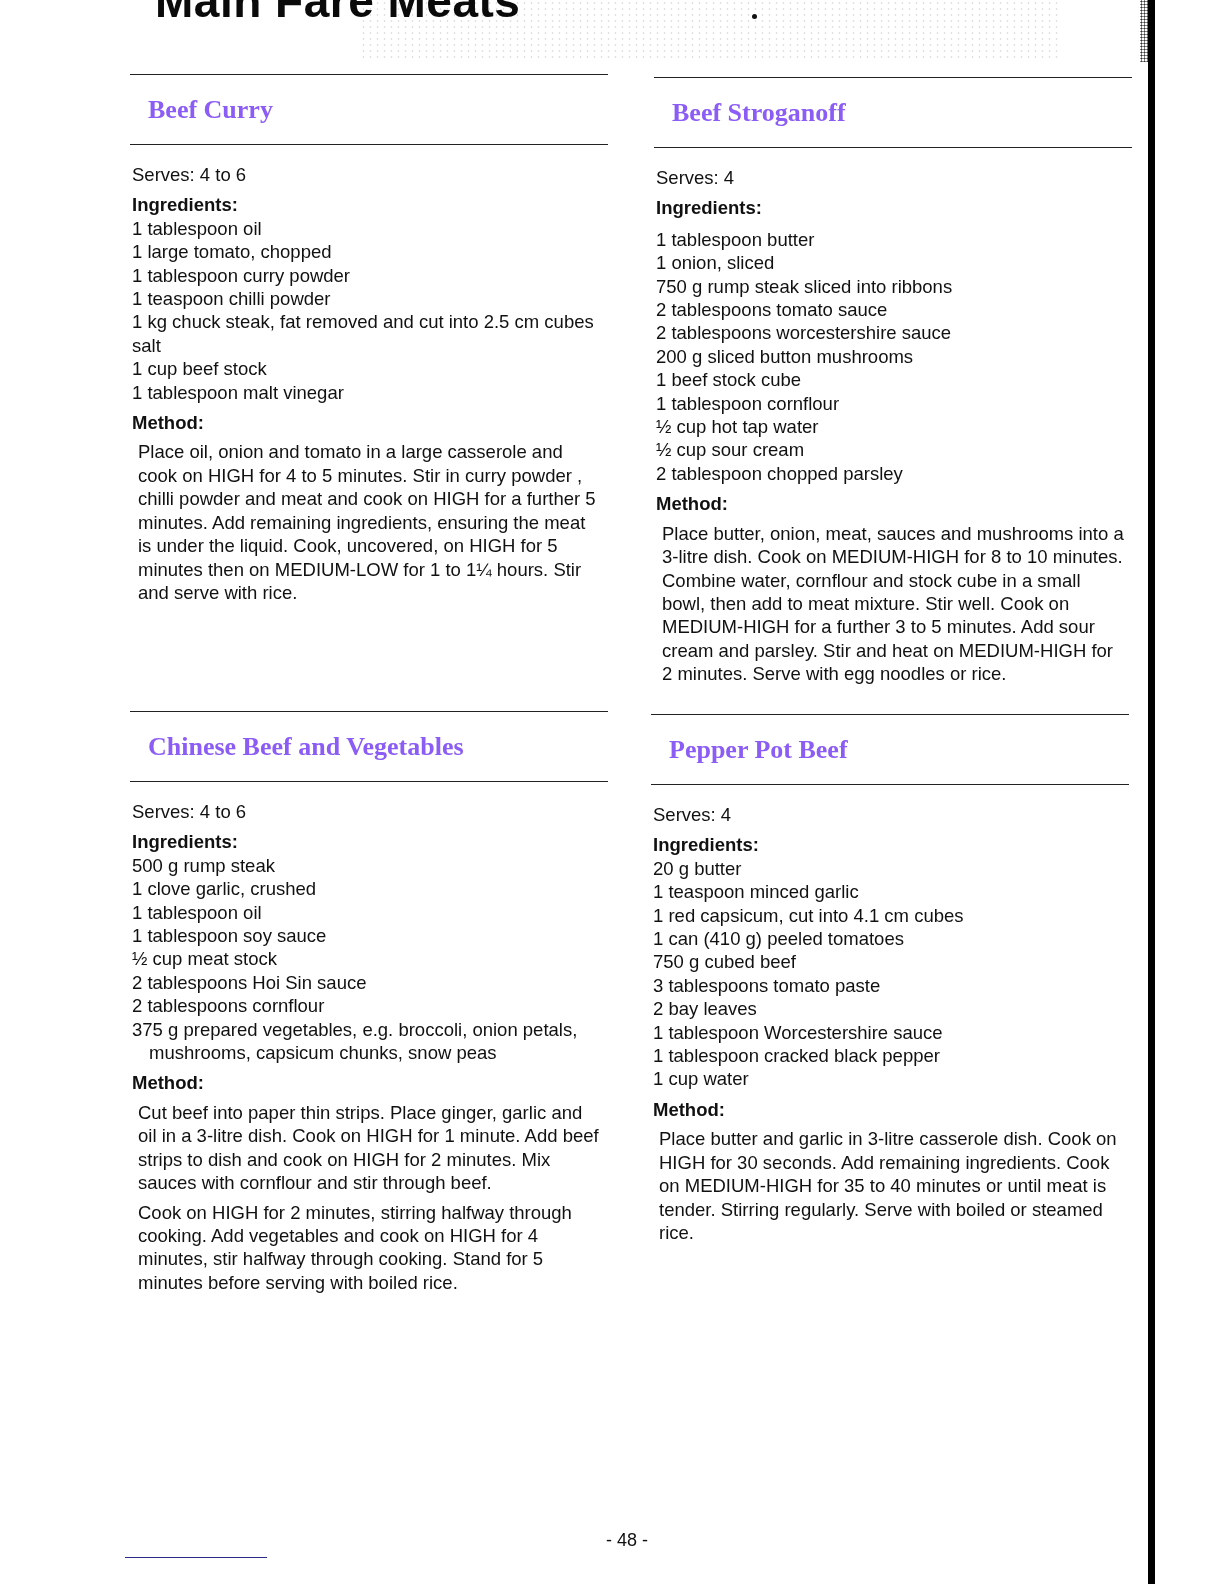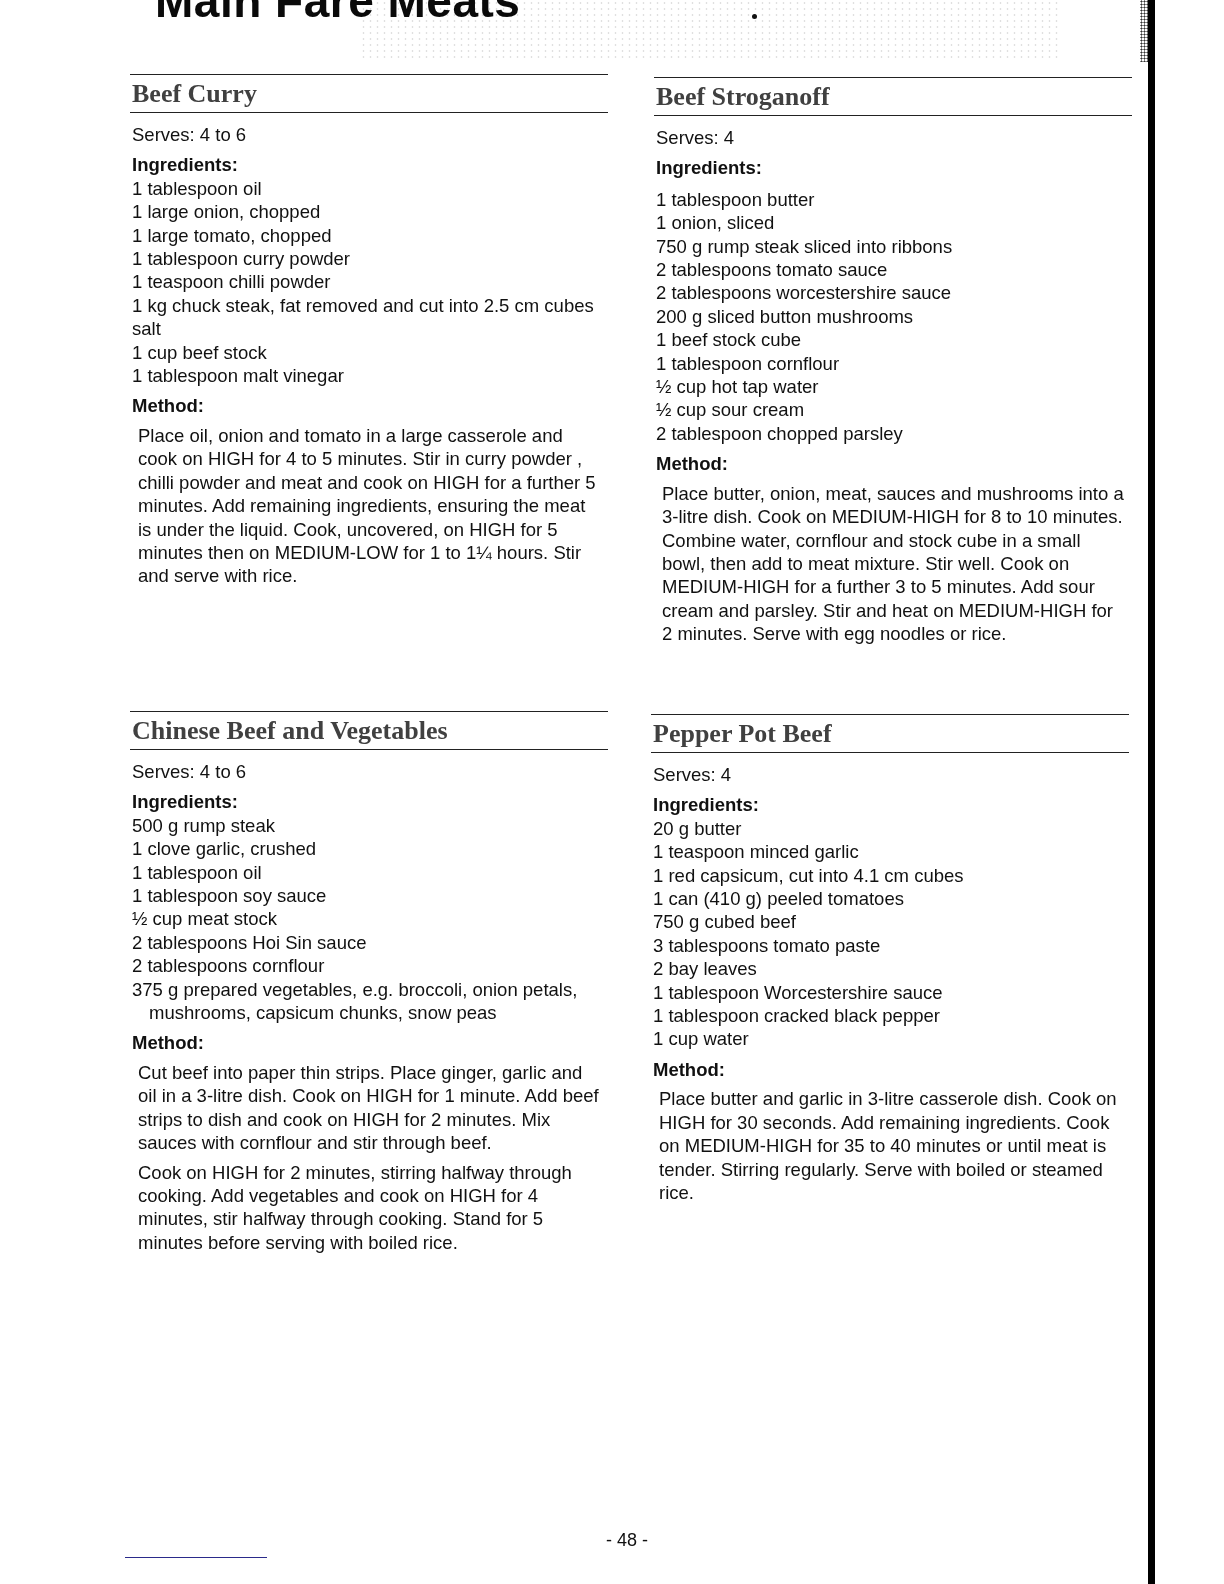--- a/index.html
+++ b/index.html
@@ -52,33 +52,33 @@
       width: 478px;
     }
     .recipe .rule {
       height: 0;
       border-top: 1.6px solid #222;
     }
     .recipe h2 {
       font-family: "Liberation Serif", serif;
       font-weight: bold;
       font-size: 26px;
-      margin: 0;
+      margin: 16px;
       padding: 4px 0 3px 2px;
       line-height: 30px;
-      color: #404040;
+      color: #8b5cf6;
     }
     .recipe .body {
       font-family: "Liberation Sans", sans-serif;
       font-size: 18.5px;
       line-height: 23.4px;
       padding-left: 2px;
     }
     .serves {
-      margin-top: 10px;
+      margin-top: 18px;
     }
     .section-label {
       font-weight: bold;
       margin-top: 7px;
     }
     .ing-list {
       margin: 0;
       padding: 0;
       list-style: none;
     }
@@ -141,21 +141,20 @@
 
 <section class="recipe" id="r-curry">
   <div class="rule"></div>
   <h2>Beef Curry</h2>
   <div class="rule"></div>
   <div class="body">
     <div class="serves">Serves: 4 to 6</div>
     <div class="section-label">Ingredients:</div>
     <ul class="ing-list">
         <li>1 tablespoon oil</li>
-        <li>1 large onion, chopped</li>
         <li>1 large tomato, chopped</li>
         <li>1 tablespoon curry powder</li>
         <li>1 teaspoon chilli powder</li>
         <li>1 kg chuck steak, fat removed and cut into 2.5 cm cubes</li>
         <li>salt</li>
         <li>1 cup beef stock</li>
         <li>1 tablespoon malt vinegar</li>
       </ul>
     <div class="section-label">Method:</div>
     <div class="method">

